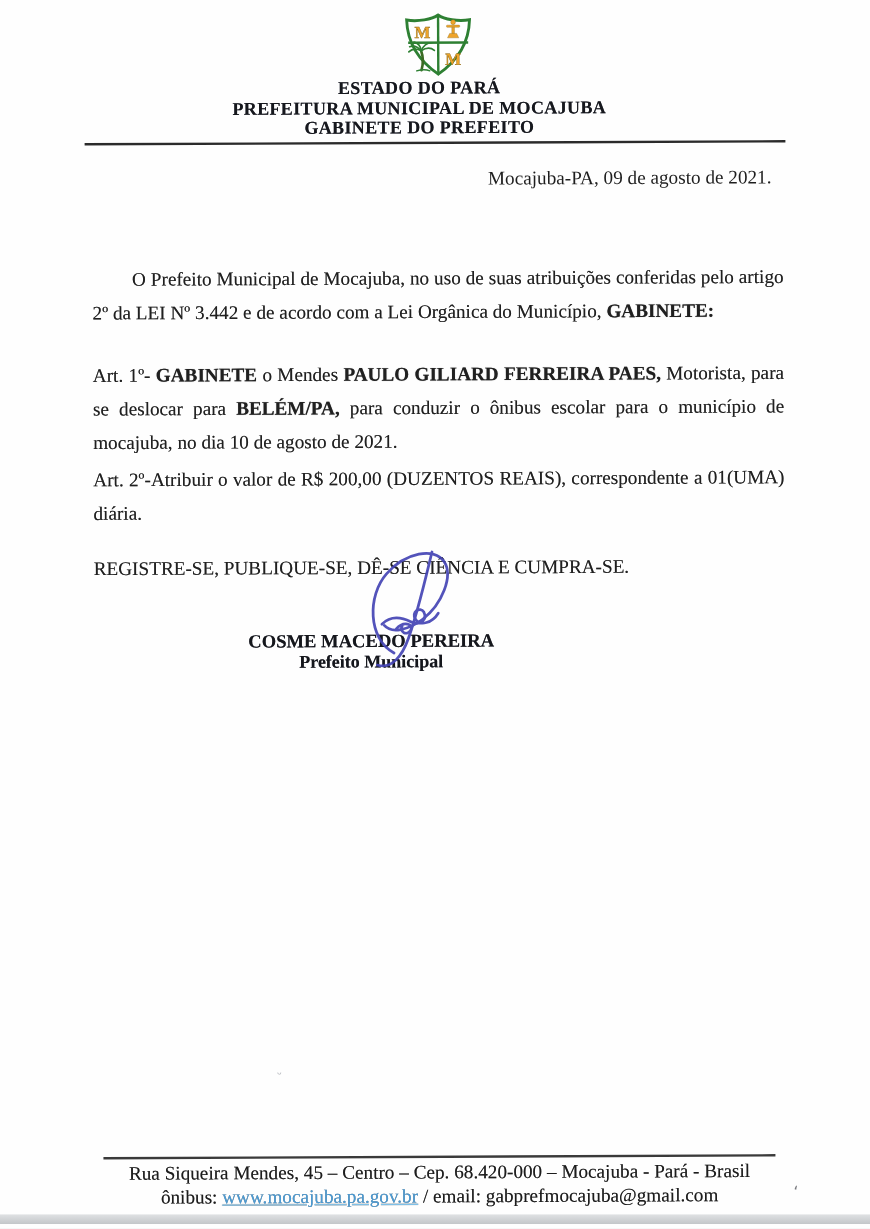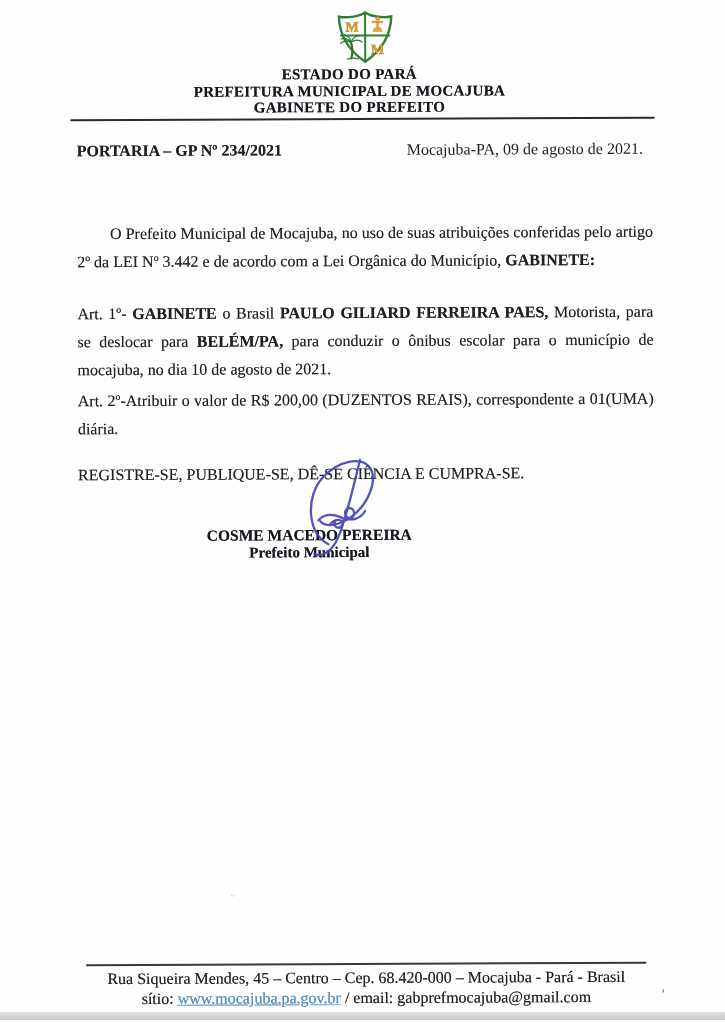--- a/index.html
+++ b/index.html
@@ -113,27 +113,26 @@
 
     <div class="header-text">
       <div>ESTADO DO PARÁ</div>
       <div>PREFEITURA MUNICIPAL DE MOCAJUBA</div>
       <div>GABINETE DO PREFEITO</div>
     </div>
 
     <div class="header-rule"></div>
 
     <div class="meta-row">
-      <span class="portaria">PORTARIA – GP Nº 234/2021</span>
       <span class="dateline">Mocajuba-PA, 09 de agosto de 2021.</span>
     </div>
 
     <p class="para" id="para-preamble"><span>O Prefeito Municipal de Mocajuba, no uso de suas atribuições conferidas pelo artigo 2º da LEI Nº 3.442 e de acordo com a Lei Orgânica do Município, </span><b>GABINETE:</b></p>
 
-    <p class="para" id="para-art1"><span>Art. 1º- </span><b>GABINETE</b><span> o Brasil </span><b>PAULO GILIARD FERREIRA PAES,</b><span> Motorista, para se deslocar para </span><b>BELÉM/PA,</b><span> para conduzir o ônibus escolar para o município de mocajuba, no dia 10 de agosto de 2021.</span></p>
+    <p class="para" id="para-art1"><span>Art. 1º- </span><b>GABINETE</b><span> o Mendes </span><b>PAULO GILIARD FERREIRA PAES,</b><span> Motorista, para se deslocar para </span><b>BELÉM/PA,</b><span> para conduzir o ônibus escolar para o município de mocajuba, no dia 10 de agosto de 2021.</span></p>
 
     <p class="para" id="para-art2"><span>Art. 2º-Atribuir o valor de R$ 200,00 (DUZENTOS REAIS), correspondente a 01(UMA) diária.</span></p>
 
     <p class="para" id="closing"><span>REGISTRE-SE, PUBLIQUE-SE, DÊ-SE CIÊNCIA E CUMPRA-SE.</span></p>
 
     <svg class="autograph" viewBox="0 0 100 108" aria-hidden="true">
       <g fill="none" stroke="#4545b5" stroke-width="2.3" stroke-linecap="round" opacity="0.92">
         <path d="M34,90 C12,78 12,42 28,24 C44,6 68,2 76,14 C84,26 74,50 58,62 C46,71 32,74 26,67"></path>
         <path d="M66,6 C60,30 54,56 46,78 C41,92 32,104 20,100"></path>
         <path d="M24,66 C32,58 42,61 48,64 C56,68 62,62 59,56 C56,51 48,56 52,62 C56,68 66,65 71,57"></path>
@@ -142,21 +141,21 @@
     </svg>
 
     <div class="sig-block">
       <div class="sig-name">COSME MACEDO PEREIRA</div>
       <div class="sig-role">Prefeito Municipal</div>
     </div>
 
     <div class="footer-rule"></div>
     <div class="footer-line1">Rua Siqueira Mendes, 45 – Centro – Cep. 68.420-000 – Mocajuba - Pará - Brasil</div>
     <div class="footer-line2">
-      <span>sítio: </span><span class="site-link">www.mocajuba.pa.gov.br</span><span> / email: gabprefmocajuba@gmail.com</span>
+      <span>ônibus: </span><span class="site-link">www.mocajuba.pa.gov.br</span><span> / email: gabprefmocajuba@gmail.com</span>
     </div>
 
     <div class="speck-1">ᵕ</div>
     <div class="speck-2">ʻ</div>
   </div>
 
   <div class="scan-edge"></div>
 </div>
 
 </body></html>

